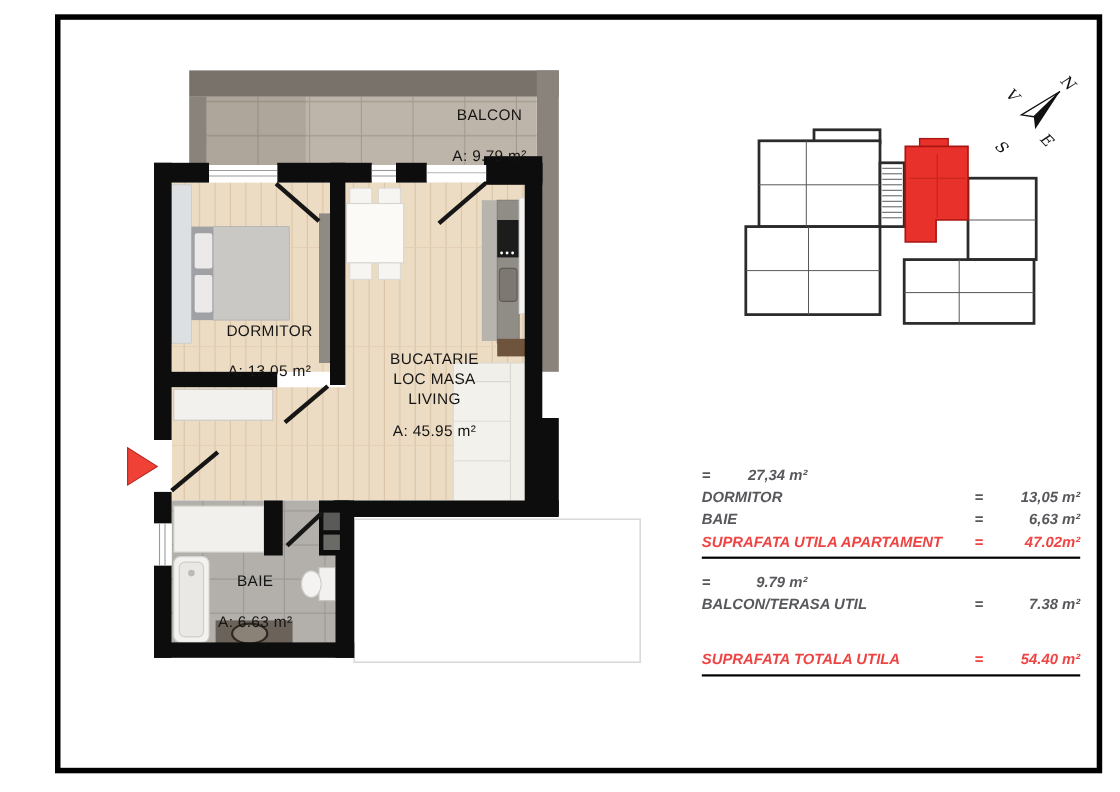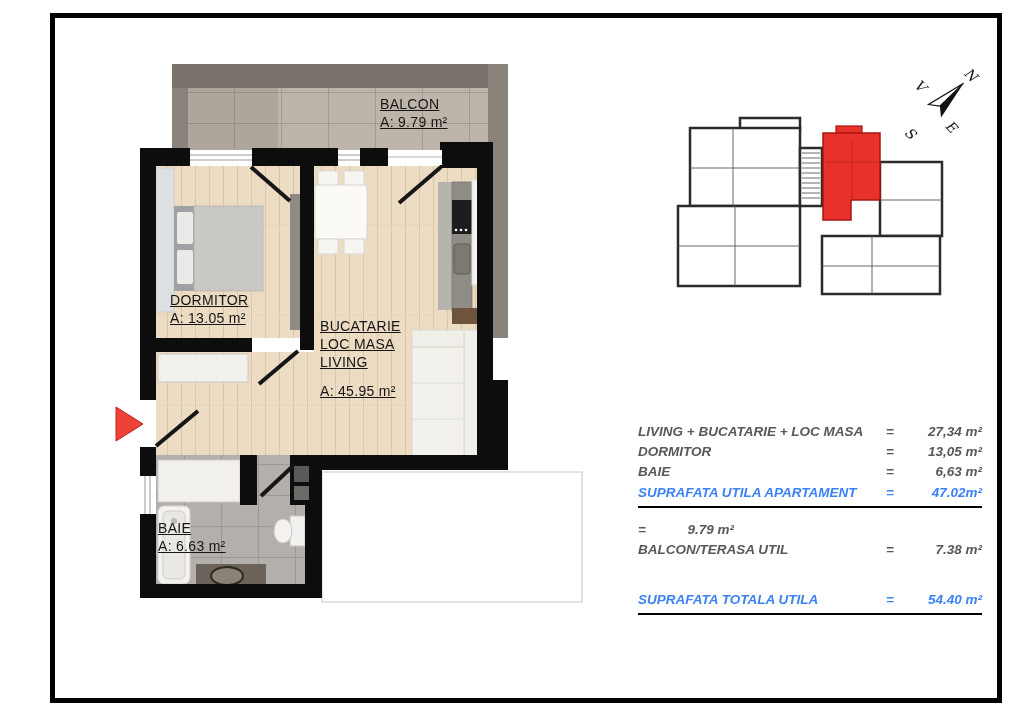--- a/index.html
+++ b/index.html
@@ -2,34 +2,34 @@
 <html><head>
 <meta charset="utf-8">
 <style>
   html,body{margin:0;padding:0;background:#fff;}
   .page{position:relative;width:1018px;height:720px;background:#fff;overflow:hidden;
         font-family:"Liberation Sans",sans-serif;}
   .frame{position:absolute;left:50px;top:13px;width:952px;height:690px;
          border:5px solid #000;box-sizing:border-box;}
   .plan-svg{position:absolute;left:0;top:0;width:1018px;height:720px;}
   .room-label{position:absolute;color:#151515;font-size:14px;line-height:1.3;
-              letter-spacing:.3px;text-align:left;text-decoration:underline;}
+              letter-spacing:.3px;text-align:center;}
   .room-label .rname{white-space:pre-line;}
-  .room-label .rarea{margin-top:0;}
+  .room-label .rarea{margin-top:19px;}
   .lbl-balcon{left:380px;top:95px;width:130px;}
   .lbl-dormitor{left:170px;top:291px;width:150px;}
   .lbl-living{left:320px;top:317px;width:150px;}
   .lbl-living .rarea{margin-top:10px;}
   .lbl-baie{left:158px;top:519px;width:148px;}
   .areas{position:absolute;left:638px;top:424px;width:344px;
          font-style:italic;font-weight:bold;font-size:13.5px;color:#57585c;}
   .arow{display:flex;justify-content:space-between;align-items:baseline;
         height:20px;box-sizing:border-box;}
   .aval{display:flex;justify-content:space-between;width:96px;}
-  .arow.total{color:#3b82f6;border-bottom:2.5px solid #000;height:23px;margin-top:1px;}
+  .arow.total{color:#ef4444;border-bottom:2.5px solid #000;height:23px;margin-top:1px;}
   .arow.gap-before{margin-top:14px;}
   .arow.gap-big{margin-top:30px;}
 </style>
 </head>
 <body>
 
 <div class="page">
   <div class="frame"></div>
 
   <svg class="plan-svg" viewBox="0 0 1018 720">
@@ -219,21 +219,20 @@
     <div class="rname">LIVING</div>
     <div class="rarea">A: 45.95 m²</div>
   </div>
   <div class="room-label lbl-baie">
     <div class="rname">BAIE</div>
     <div class="rarea">A: 6.63 m²</div>
   </div>
 
   <div class="areas">
     <div class="arow">
-      <span>LIVING + BUCATARIE + LOC MASA</span>
       <span class="aval">
           <span>=</span>
           <span>27,34 m²</span>
         </span>
     </div>
     <div class="arow">
       <span>DORMITOR</span>
       <span class="aval">
           <span>=</span>
           <span>13,05 m²</span>

